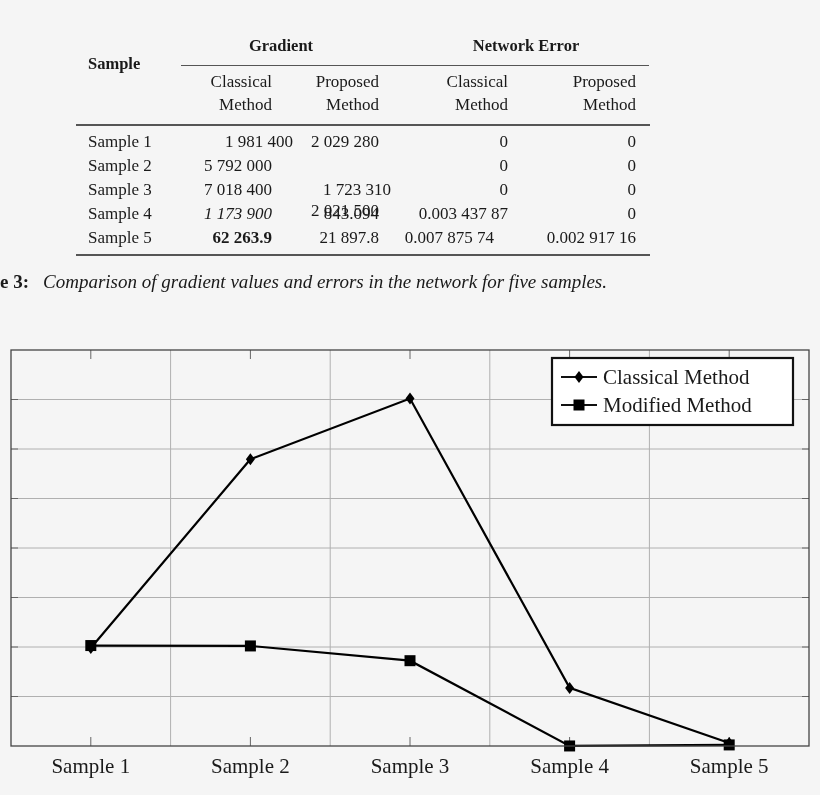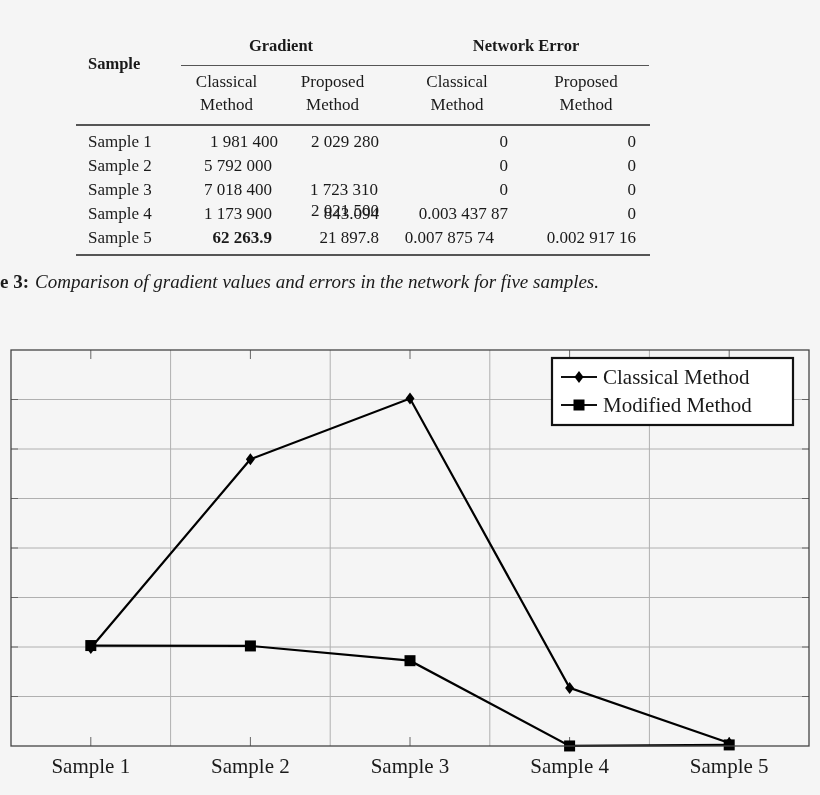--- a/index.html
+++ b/index.html
@@ -12,29 +12,29 @@
     .tbl {
       position: absolute; left: 76px; top: 34px; width: 574px;
       font-family: "Liberation Serif", "DejaVu Serif", serif;
       font-size: 17px; color: #1a1a1a;
     }
     .hdr-row { position: absolute; top: 0; height: 24px; font-weight: bold; font-size: 16.5px; }
     .cell { position: absolute; white-space: nowrap; }
     .r { text-align: right; }
     .c { text-align: center; }
     .rule { position: absolute; background: #555; }
-    .sub { position: absolute; top: 36px; line-height: 23px; text-align: center; font-size: 17px; }
+    .sub { position: absolute; top: 36px; line-height: 23px; text-align: right; font-size: 17px; }
     .row { position: absolute; height: 24px; line-height: 24px; font-size: 17px; }
     .caption {
       position: absolute; left: 0; top: 271px; width: 820px;
       font-family: "Liberation Serif", "DejaVu Serif", serif;
       font-size: 19px; white-space: nowrap;
     }
     .caption .lbl { font-weight: bold; font-style: normal; }
-    .caption .txt { font-style: italic; margin-left: 6px; }
+    .caption .txt { font-style: italic; margin-left: 14px; }
     svg text { font-family: "Liberation Serif", "DejaVu Serif", serif; }
   </style>
 </head>
 <body>
 
 <div class="tbl">
   <div class="hdr-row">
     <span class="cell" style="left:12px;top:20px;">Sample</span>
     <span class="cell c" style="left:105px;width:200px;top:2px;">Gradient</span>
     <span class="cell c" style="left:330px;width:240px;top:2px;">Network Error</span>
@@ -55,42 +55,42 @@
   </div>
   <div class="sub" style="left:460px;width:100px;">
     <div>Proposed</div>
     <div>Method</div>
   </div>
 
   <div class="rule" style="left:0;top:90px;width:574px;height:2px;"></div>
 
   <div class="row" style="top:96px;left:0;width:574px;">
     <span class="cell" style="left:12px;">Sample 1</span>
-    <span class="cell r" style="right:372px;margin-left:40px;">1 981 400</span>
+    <span class="cell r" style="right:357px;margin-left:40px;">1 981 400</span>
     <span class="cell r" style="right:271px;">2 029 280</span>
     <span class="cell r" style="right:142px;">0</span>
     <span class="cell r" style="right:14px;">0</span>
   </div>
   <div class="row" style="top:120px;left:0;width:574px;">
     <span class="cell" style="left:12px;">Sample 2</span>
     <span class="cell r" style="right:378px;">5 792 000</span>
     <span class="cell r" style="right:271px;margin-top:45px;">2 021 500</span>
     <span class="cell r" style="right:142px;">0</span>
     <span class="cell r" style="right:14px;">0</span>
   </div>
   <div class="row" style="top:144px;left:0;width:574px;">
     <span class="cell" style="left:12px;">Sample 3</span>
     <span class="cell r" style="right:378px;">7 018 400</span>
-    <span class="cell r" style="right:272px;margin-left:27px;">1 723 310</span>
+    <span class="cell r" style="right:259px;margin-left:27px;">1 723 310</span>
     <span class="cell r" style="right:142px;">0</span>
     <span class="cell r" style="right:14px;">0</span>
   </div>
   <div class="row" style="top:168px;left:0;width:574px;">
     <span class="cell" style="left:12px;">Sample 4</span>
-    <span class="cell r" style="right:378px;">1 173 900</span>
+    <span class="cell r" style="right:378px;font-style:italic;">1 173 900</span>
     <span class="cell r" style="right:271px;">843.094</span>
     <span class="cell r" style="right:142px;margin-left:30px;">0.003 437 87</span>
     <span class="cell r" style="right:14px;">0</span>
   </div>
   <div class="row" style="top:192px;left:0;width:574px;">
     <span class="cell" style="left:12px;">Sample 5</span>
     <span class="cell r" style="right:378px;font-weight:bold;">62 263.9</span>
     <span class="cell r" style="right:271px;">21 897.8</span>
     <span class="cell r" style="right:156px;">0.007 875 74</span>
     <span class="cell r" style="right:14px;">0.002 917 16</span>

